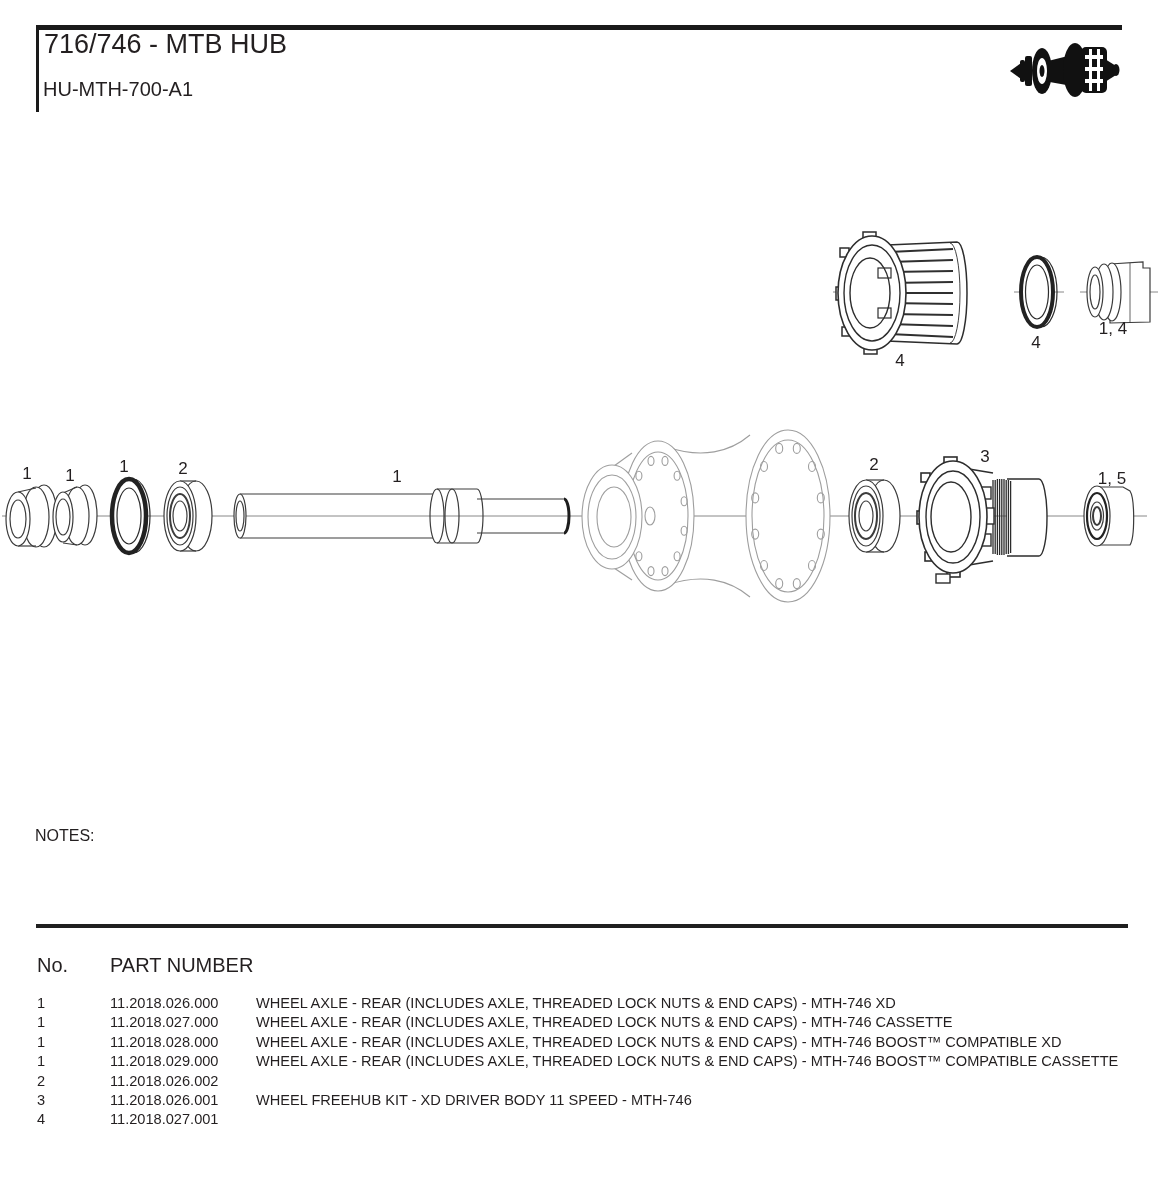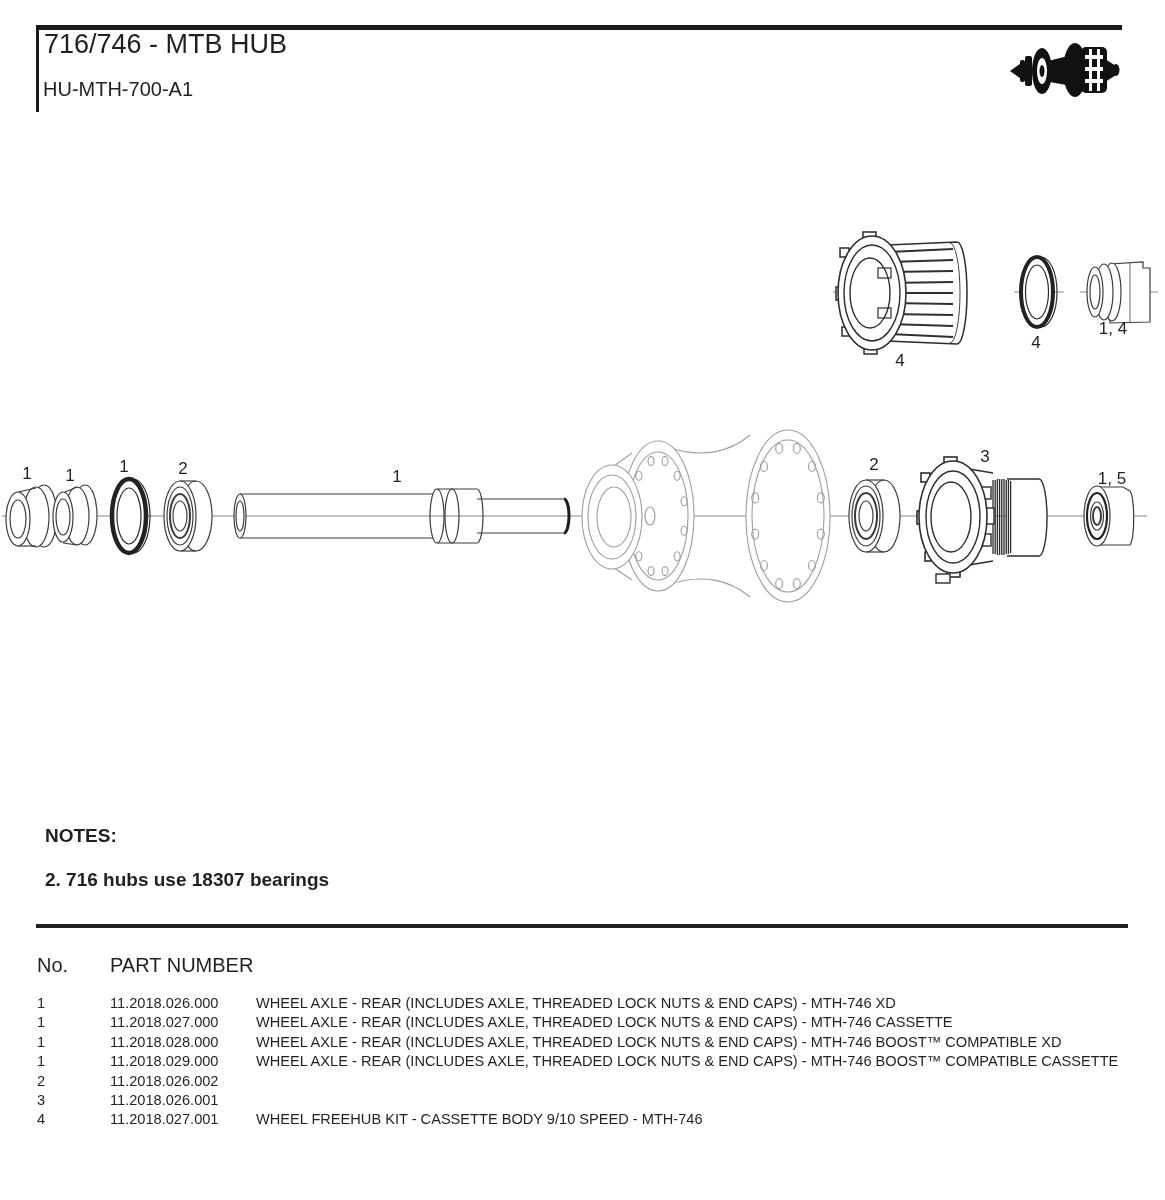--- a/index.html
+++ b/index.html
@@ -7,21 +7,21 @@
     width:1165px;height:1200px;position:relative;background:#ffffff;
     font-family:"Liberation Sans", sans-serif;color:#231f20;overflow:hidden;
   }
   .top-rule{position:absolute;left:36px;top:25px;width:1086px;height:5px;background:#1a1a1a;}
   .left-rule{position:absolute;left:36px;top:25px;width:3px;height:87px;background:#1a1a1a;}
   .page-title{position:absolute;left:44px;top:30px;font-size:27px;line-height:28px;color:#231f20;}
   .part-code{position:absolute;left:43px;top:80px;font-size:20px;line-height:18px;color:#231f20;}
   .hub-icon{position:absolute;left:1008px;top:34px;width:112px;height:72px;}
   .diagram-svg{position:absolute;left:0;top:200px;width:1165px;height:450px;}
   .callout{position:absolute;transform:translateX(-50%);font-size:17px;line-height:14px;color:#231f20;white-space:nowrap;}
-  .notes{position:absolute;left:45px;top:826px;font-size:19px;color:#231f20;font-weight:bold;}
+  .notes{position:absolute;left:35px;top:826px;font-size:16px;color:#231f20;}
   .notes-heading{line-height:19px;}
   .notes-items{margin-top:25px;}
   .notes-items div{line-height:20.5px;}
   .table-rule{position:absolute;left:36px;top:924px;width:1092px;height:3.5px;background:#1f1f1f;}
   .parts-table{position:absolute;left:37px;top:956px;width:1100px;font-size:14.6px;color:#231f20;}
   .thead,.trow{display:grid;grid-template-columns:73px 146px 1fr;}
   .thead{font-size:20px;line-height:19px;margin-bottom:19px;}
   .trow{line-height:19.4px;white-space:nowrap;}
 </style>
 </head>
@@ -256,21 +256,20 @@
   <span class="callout" style="left:985px;top:450px">3</span>
   <span class="callout" style="left:1112px;top:472px">1, 5</span>
   <span class="callout" style="left:900px;top:354px">4</span>
   <span class="callout" style="left:1036px;top:336px">4</span>
   <span class="callout" style="left:1113px;top:322px">1, 4</span>
 </div>
 
 <div class="notes">
   <div class="notes-heading">NOTES:</div>
   <div class="notes-items">
-    <div>2. 716 hubs use 18307 bearings</div>
   </div>
 </div>
 
 <div class="table-rule"></div>
 <div class="parts-table">
   <div class="thead">
     <span>No.</span>
     <span>PART NUMBER</span>
   </div>
   <div class="trow">
@@ -293,19 +292,19 @@
     <span>11.2018.029.000</span>
     <span>WHEEL AXLE - REAR (INCLUDES AXLE, THREADED LOCK NUTS &amp; END CAPS) - MTH-746 BOOST™ COMPATIBLE CASSETTE</span>
   </div>
   <div class="trow">
     <span>2</span>
     <span>11.2018.026.002</span>
   </div>
   <div class="trow">
     <span>3</span>
     <span>11.2018.026.001</span>
+    <span>WHEEL FREEHUB KIT - XD DRIVER BODY 11 SPEED - MTH-746</span>
   </div>
   <div class="trow">
     <span>4</span>
     <span>11.2018.027.001</span>
-    <span>WHEEL FREEHUB KIT - CASSETTE BODY 9/10 SPEED - MTH-746</span>
   </div>
 </div>
 
 </body></html>

